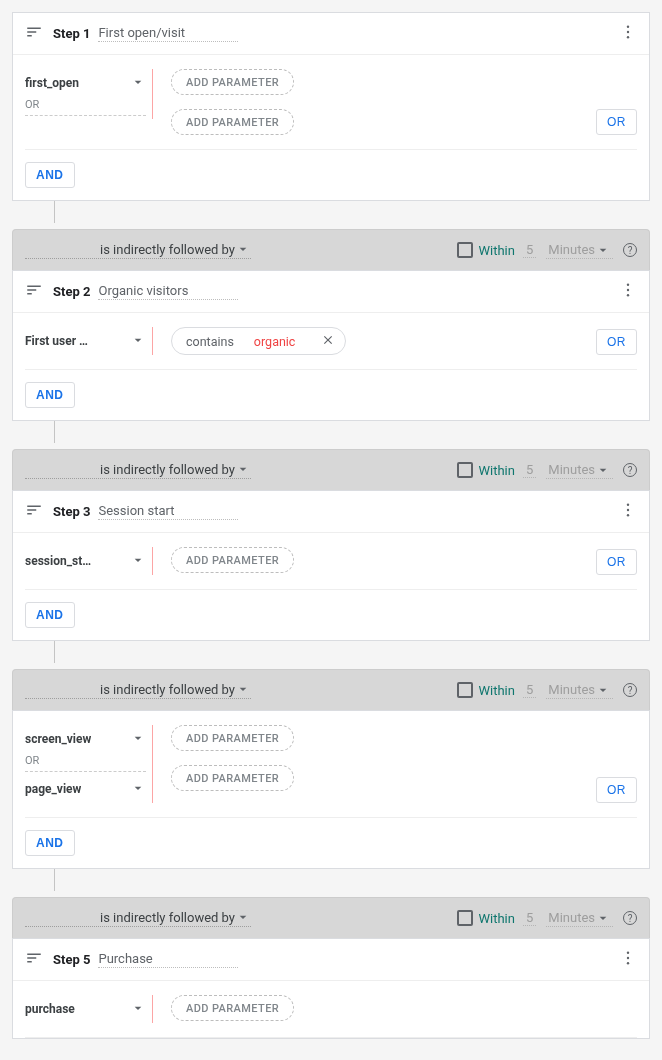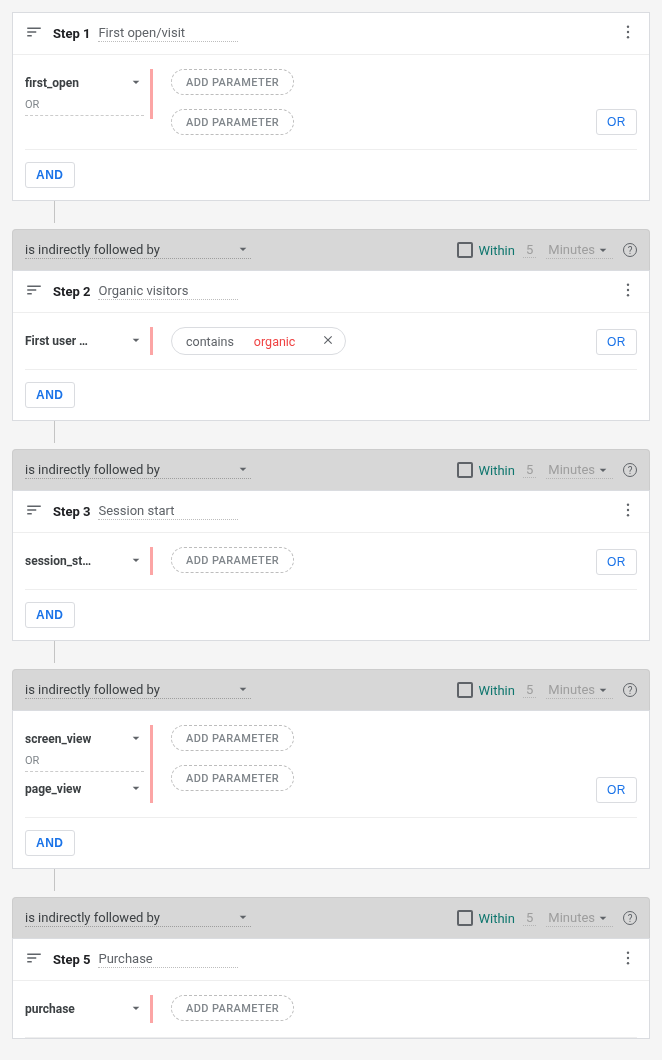--- a/index.html
+++ b/index.html
@@ -48,21 +48,21 @@
   .step-body { padding: 0 12px 0 12px; }
   .conditions-wrap {
     display: flex;
     align-items: flex-start;
     border-bottom: 1px solid #eee;
     padding: 14px 0;
   }
   .left-col {
     width: 128px;
     flex-shrink: 0;
-    border-right: 3px solid #fca5a5;
+    border-right: 1px solid #fca5a5;
     padding-right: 6px;
   }
   .event-row {
     display: flex;
     align-items: center;
     justify-content: space-between;
     min-height: 28px;
   }
   .event-name {
     font-size: 12px;
@@ -165,20 +165,21 @@
     border-radius: 4px 4px 0 0;
   }
   .follow-bar + .card { border-top-left-radius: 0; border-top-right-radius: 0; }
   .follow-select {
     display: flex;
     align-items: center;
     font-size: 13px;
     color: #3c4043;
     border-bottom: 1px dotted #9e9e9e;
     padding-bottom: 1px;
+    text-align: right;
   }
   .follow-select-text { min-width: 210px; }
   .within-cb {
     width: 16px; height: 16px;
     border: 2px solid #5f6368;
     border-radius: 2px;
     margin-right: 6px;
     cursor: pointer;
   }
   .within-label { font-size: 13px; color: #0f766e; margin-right: 8px;}

